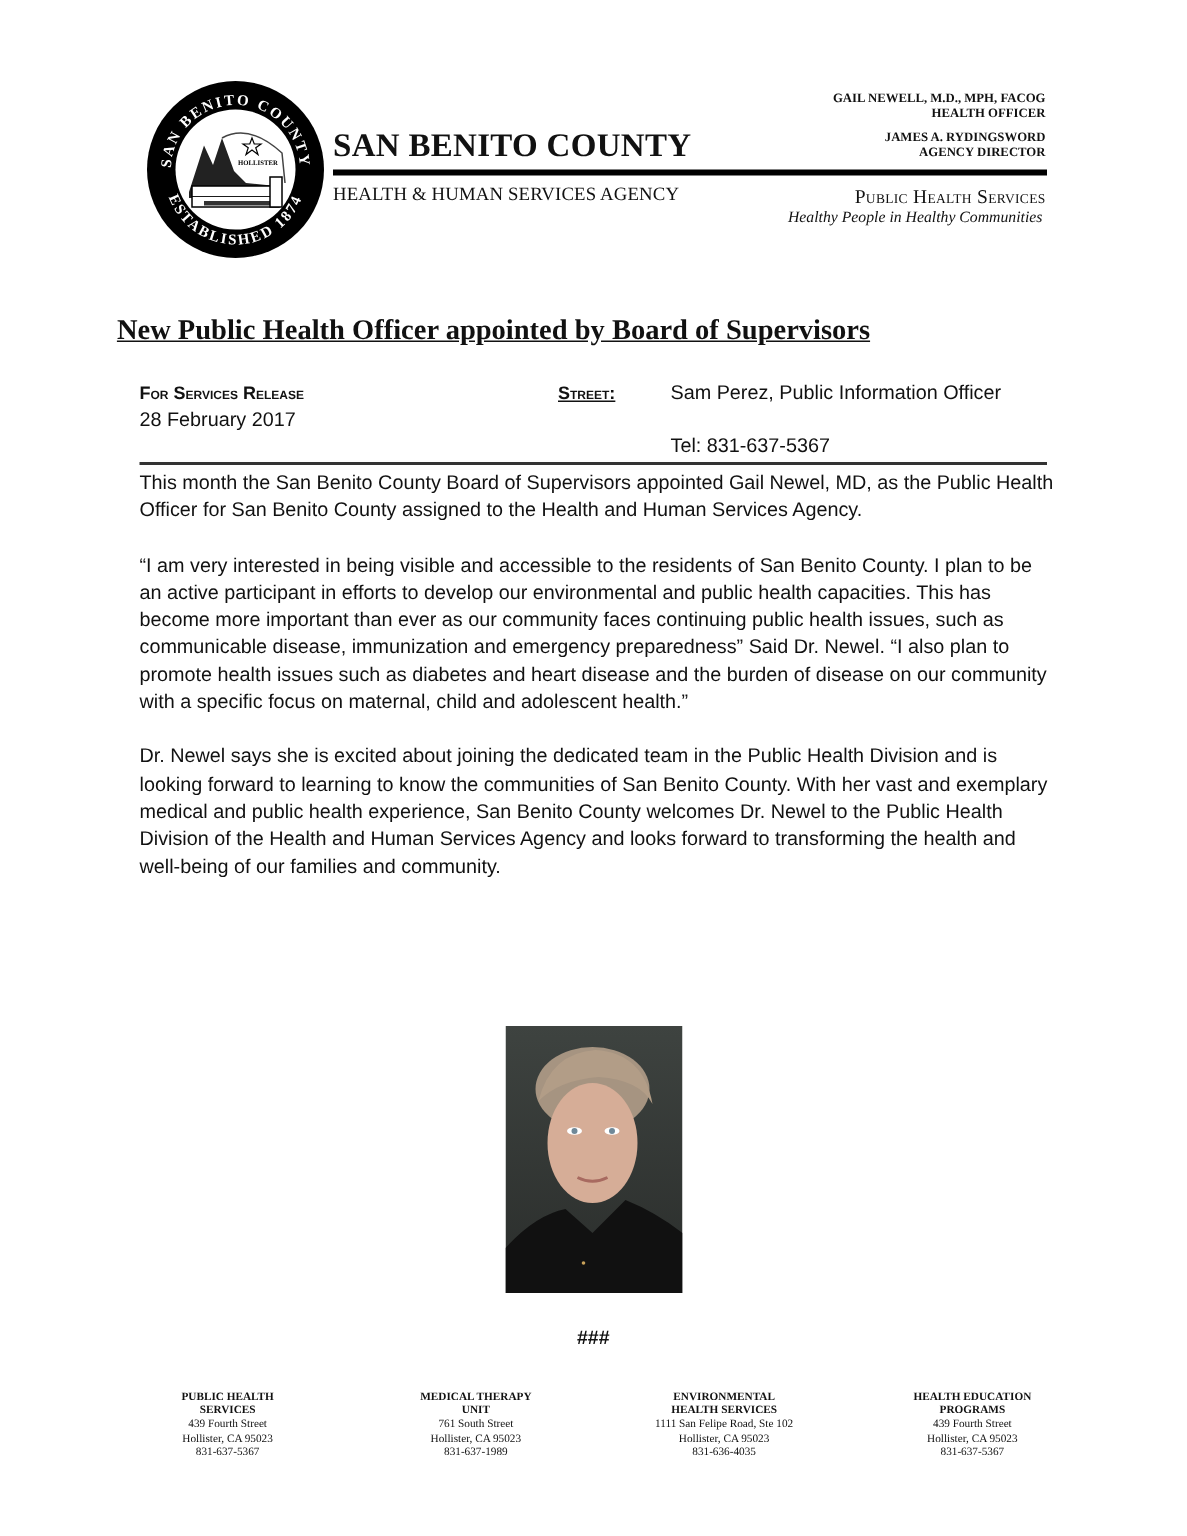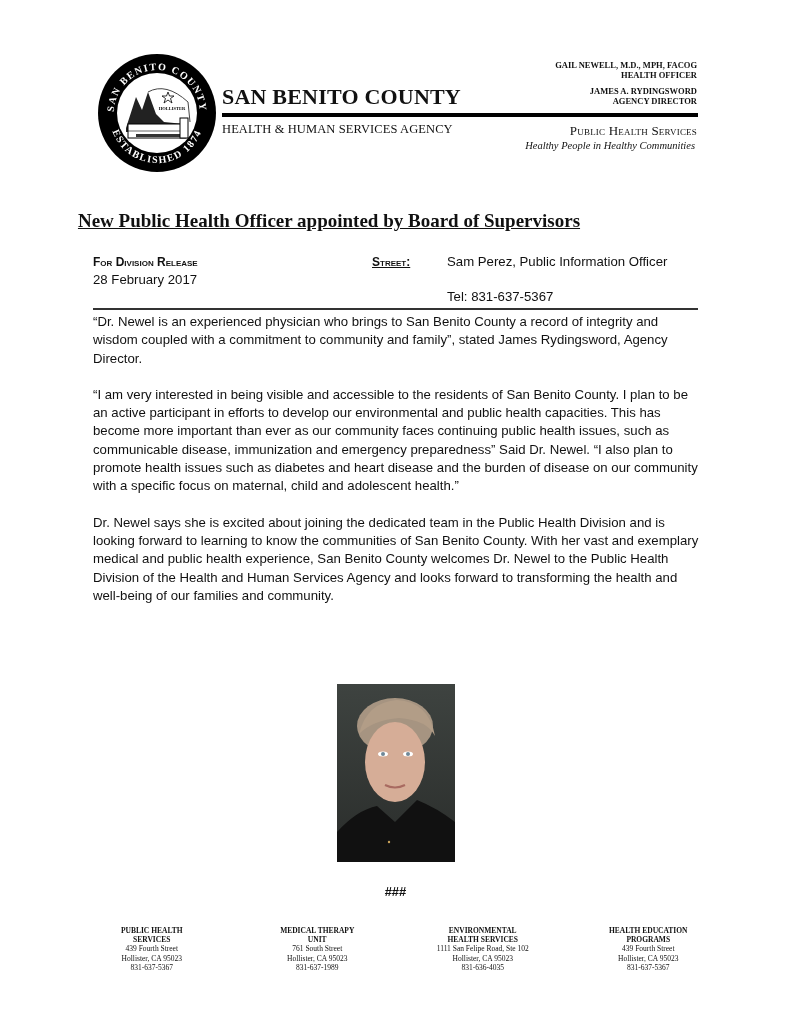--- a/index.html
+++ b/index.html
@@ -82,29 +82,29 @@
   <div class="blk">
     <div>JAMES A. RYDINGSWORD</div>
     <div>AGENCY DIRECTOR</div>
   </div>
 </div>
 <div id="phs-title" class="serif">Public Health Services</div>
 <div id="phs-tagline" class="serif">Healthy People in Healthy Communities</div>
 
 <div id="doc-title" class="serif">New Public Health Officer appointed by Board of Supervisors</div>
 
-<div id="release-label" class="meta sans">For Division Release</div>
+<div id="release-label" class="meta sans">For Services Release</div>
 <div id="release-date" class="meta sans">28 February 2017</div>
 <div id="contact-label" class="meta sans">Street:</div>
 <div id="contact-name" class="meta sans">Sam Perez, Public Information Officer</div>
 <div id="contact-tel" class="meta sans">Tel:  831-637-5367</div>
 <div id="meta-rule"></div>
 
 <div id="body" class="sans">
-  <p>“Dr. Newel is an experienced physician who brings to San Benito County a record of integrity and wisdom coupled with a commitment to community and family”, stated James Rydingsword, Agency Director.</p>
+  <p>This month the San Benito County Board of Supervisors appointed Gail Newel, MD, as the Public Health Officer for San Benito County assigned to the Health and Human Services Agency.</p>
   <p>“I am very interested in being visible and accessible to the residents of San Benito County. I plan to be an active participant in efforts to develop our environmental and public health capacities. This has become more important than ever as our community faces continuing public health issues, such as communicable disease, immunization and emergency preparedness” Said Dr. Newel. “I also plan to promote health issues such as diabetes and heart disease and the burden of disease on our community with a specific focus on maternal, child and adolescent health.”</p>
   <p>Dr. Newel says she is excited about joining the dedicated team in the Public Health Division and is looking forward to learning to know the communities of San Benito County.  With her vast and exemplary medical and public health experience, San Benito County welcomes Dr. Newel to the Public Health Division of the Health and Human Services Agency and looks forward to transforming the health and well-being of our families and community.</p>
 </div>
 
 <svg id="photo" viewBox="0 0 118 178" aria-label="Portrait of Dr. Gail Newel">
   <defs>
     <linearGradient id="bg" x1="0" y1="0" x2="0" y2="1">
       <stop offset="0" stop-color="#3e4340"></stop>
       <stop offset="1" stop-color="#2a2d2b"></stop>
     </linearGradient>

